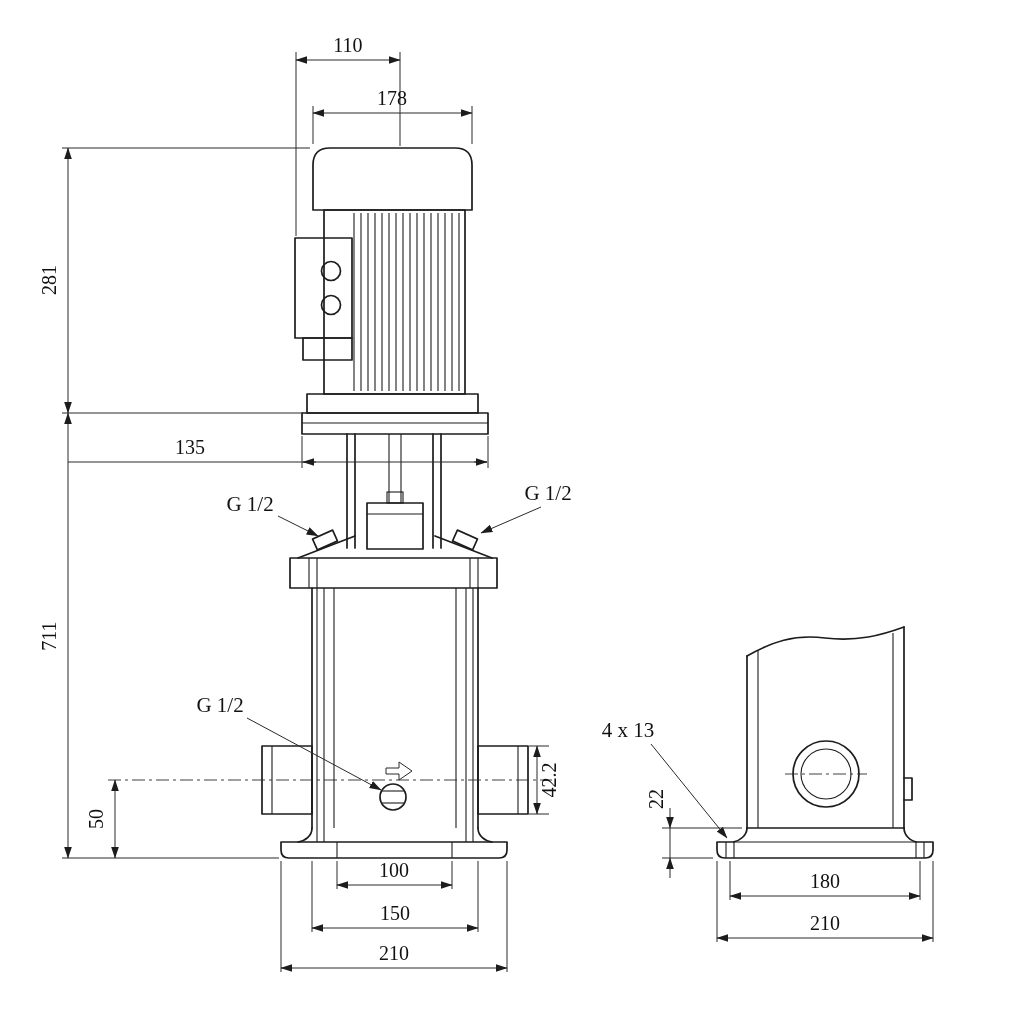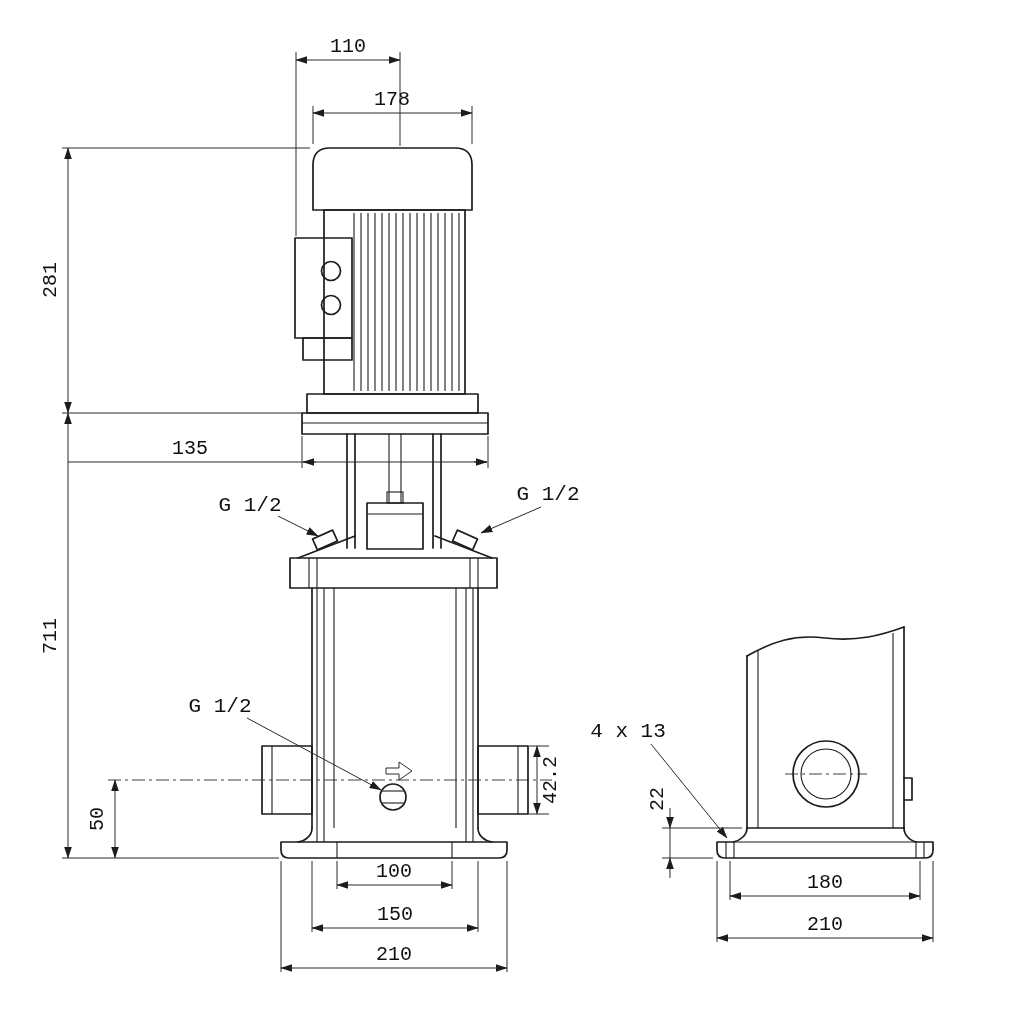--- a/index.html
+++ b/index.html
@@ -1,16 +1,16 @@
 <!DOCTYPE html>
 <html><head>
 <meta charset="utf-8">
 <style>
   html,body{margin:0;padding:0;background:#ffffff;}
-  .canvas{position:relative;width:957px;height:1024px;background:#ffffff;font-family:Liberation Mono, monospace;overflow:hidden;}
+  .canvas{position:relative;width:957px;height:1024px;background:#ffffff;font-family:Liberation Serif, serif;overflow:hidden;}
   svg{position:absolute;left:0;top:0;}
   .ol{stroke:#1c1c1c;stroke-width:1.7;fill:none;stroke-linejoin:round;stroke-linecap:round;}
   .ml{stroke:#1c1c1c;stroke-width:1.1;fill:none;}
   .tl{stroke:#2a2a2a;stroke-width:1;fill:none;}
   .cl{stroke:#2a2a2a;stroke-width:0.9;fill:none;stroke-dasharray:13 4 3 4;}
   text{fill:#111111;}
   .dim{font-size:20px;text-anchor:middle;}
   .lbl{font-size:21px;text-anchor:middle;}
 </style>
 </head>

